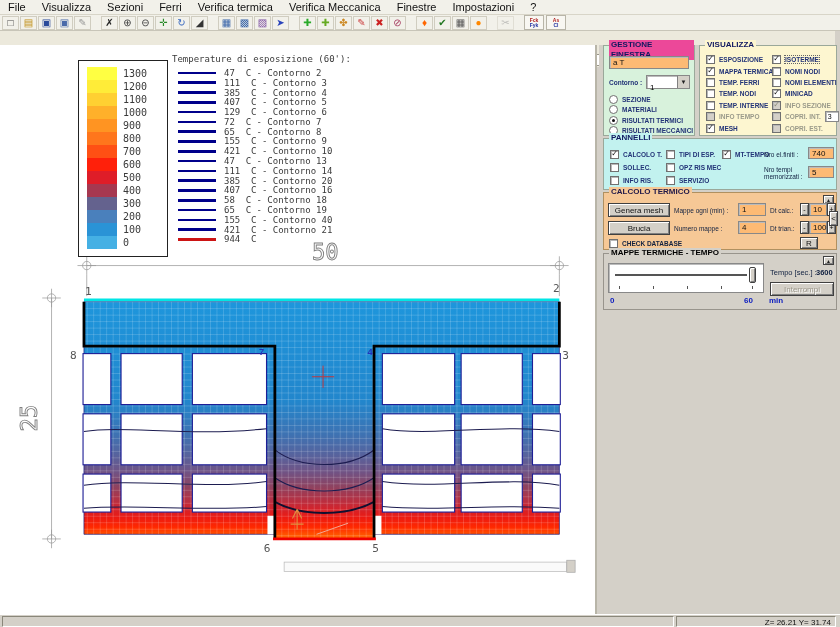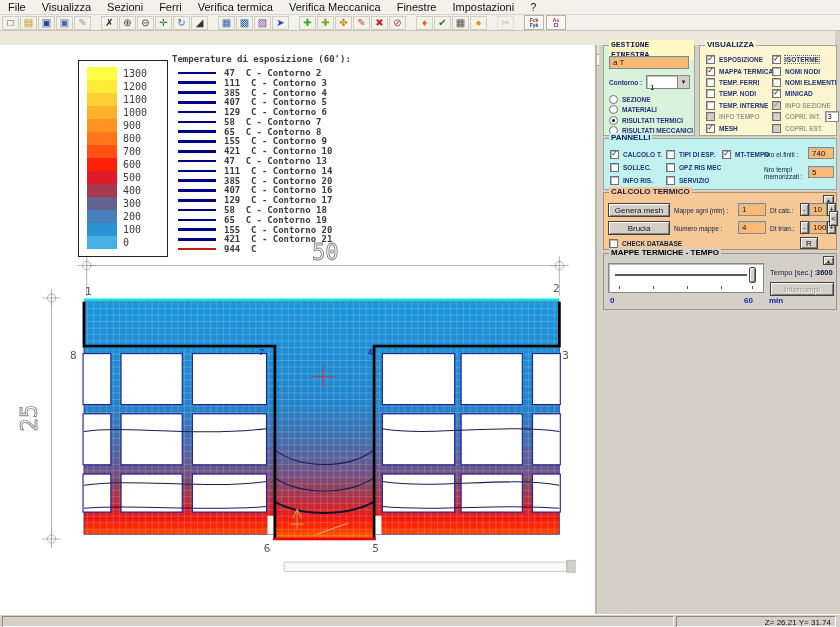--- a/index.html
+++ b/index.html
@@ -26,34 +26,34 @@
     font-family:"Liberation Sans", sans-serif; color:#222; padding-left:3px; }
 
   
   #canvas { position:absolute; left:0; top:45px; width:597px; height:569px; background:#fff;
     border-right:2px solid #b8b5a8; }
   #legendbox { position:absolute; left:78px; top:15px; width:90px; height:197px;
     background:#fff; border:1px solid #222; padding-top:6px; }
   .leg-row { display:flex; align-items:center; height:13px; padding-left:8px; }
   .leg-sw { width:30px; height:13px; }
   .leg-val { margin-left:6px; font-family:"DejaVu Sans Mono", monospace; font-size:10px; color:#3a3a3a; }
-  #exposure { position:absolute; left:172px; top:9px; width:230px;font-weight:bold; }
+  #exposure { position:absolute; left:172px; top:9px; width:230px; }
   #exp-title { font-family:"DejaVu Sans Mono", monospace; font-size:9px; color:#3a3a3a; margin-bottom:4px; }
   .exp-row { display:flex; align-items:center; height:9.8px; }
   .exp-line { width:38px; height:2.5px; margin-left:6px; }
   .exp-lbl { margin-left:8px; font-family:"DejaVu Sans Mono", monospace; font-size:9px; color:#3a3a3a; white-space:pre; }
   #drawsvg { position:absolute; left:0; top:0; }
   .cadtext { font-family:"DejaVu Sans Mono", monospace; }
 
   
   #rightcol { position:absolute; left:599px; top:45px; width:241px; height:569px; background:#d4d0c8; }
   .grp { position:absolute; border:1px solid #9aa89a; }
   .grp .ttl { position:absolute; top:-6px; left:5px; font-size:8px; font-weight:bold; color:#101860; padding:0 2px; line-height:10px; }
   #gestione { left:4px; top:0; width:92px; height:91px; background:#d8f2dc; }
-  #gestione .ttl { background:#fef9c3;font-family:Liberation Mono, monospace; }
+  #gestione .ttl { background:#ec4899; }
   #visualizza { left:100px; top:0; width:138px; height:91px; background:#fdf6d0; }
   #visualizza .ttl { background:#fdf6d0; }
   #pannelli { left:4px; top:93px; width:234px; height:52px; background:#c2f2ef; }
   #pannelli .ttl { background:#c2f2ef; }
   #calcolo { left:4px; top:147px; width:234px; height:58px; background:#f6c896; border-color:#b09060; }
   #calcolo .ttl { background:#f6c896; color:#201848; }
   #mappe { left:4px; top:208px; width:234px; height:57px; background:#d4d0c8; border-color:#98948c; }
   #mappe .ttl { background:#d4d0c8; color:#000; }
 
   .row { position:absolute; display:flex; align-items:center; height:10px; }
@@ -435,21 +435,21 @@
           <span class="exp-lbl">407  C - Contorno 5</span>
         </div>
 
         <div class="exp-row">
           <span class="exp-line" style="background: rgb(0, 0, 139);"></span>
           <span class="exp-lbl">129  C - Contorno 6</span>
         </div>
 
         <div class="exp-row">
           <span class="exp-line" style="background: rgb(0, 0, 139);"></span>
-          <span class="exp-lbl">58  C - Contorno 7</span>
+          <span class="exp-lbl">72  C - Contorno 7</span>
         </div>
 
         <div class="exp-row">
           <span class="exp-line" style="background: rgb(0, 0, 139);"></span>
           <span class="exp-lbl">65  C - Contorno 8</span>
         </div>
 
         <div class="exp-row">
           <span class="exp-line" style="background: rgb(0, 0, 139);"></span>
           <span class="exp-lbl">155  C - Contorno 9</span>
@@ -473,38 +473,34 @@
         <div class="exp-row">
           <span class="exp-line" style="background: rgb(0, 0, 139);"></span>
           <span class="exp-lbl">385  C - Contorno 20</span>
         </div>
 
         <div class="exp-row">
           <span class="exp-line" style="background: rgb(0, 0, 139);"></span>
           <span class="exp-lbl">407  C - Contorno 16</span>
         </div>
 
-        <div class="exp-row">
-          <span class="exp-line" style="background: rgb(0, 0, 139);"></span>
-          <span class="exp-lbl">129  C - Contorno 17</span>
-        </div>
 
         <div class="exp-row">
           <span class="exp-line" style="background: rgb(0, 0, 139);"></span>
           <span class="exp-lbl">58  C - Contorno 18</span>
         </div>
 
         <div class="exp-row">
           <span class="exp-line" style="background: rgb(0, 0, 139);"></span>
           <span class="exp-lbl">65  C - Contorno 19</span>
         </div>
 
         <div class="exp-row">
           <span class="exp-line" style="background: rgb(0, 0, 139);"></span>
-          <span class="exp-lbl">155  C - Contorno 20</span>
+          <span class="exp-lbl">155  C - Contorno 40</span>
         </div>
 
         <div class="exp-row">
           <span class="exp-line" style="background: rgb(0, 0, 139);"></span>
           <span class="exp-lbl">421  C - Contorno 21</span>
         </div>
 
         <div class="exp-row">
           <span class="exp-line" style="background: rgb(204, 20, 20);"></span>
           <span class="exp-lbl">944  C</span>

